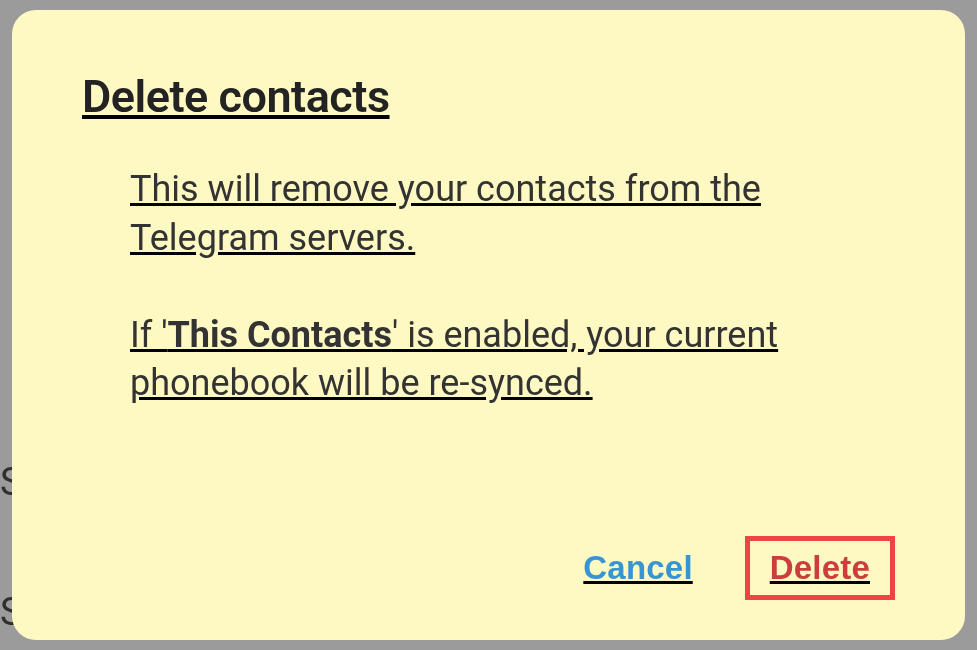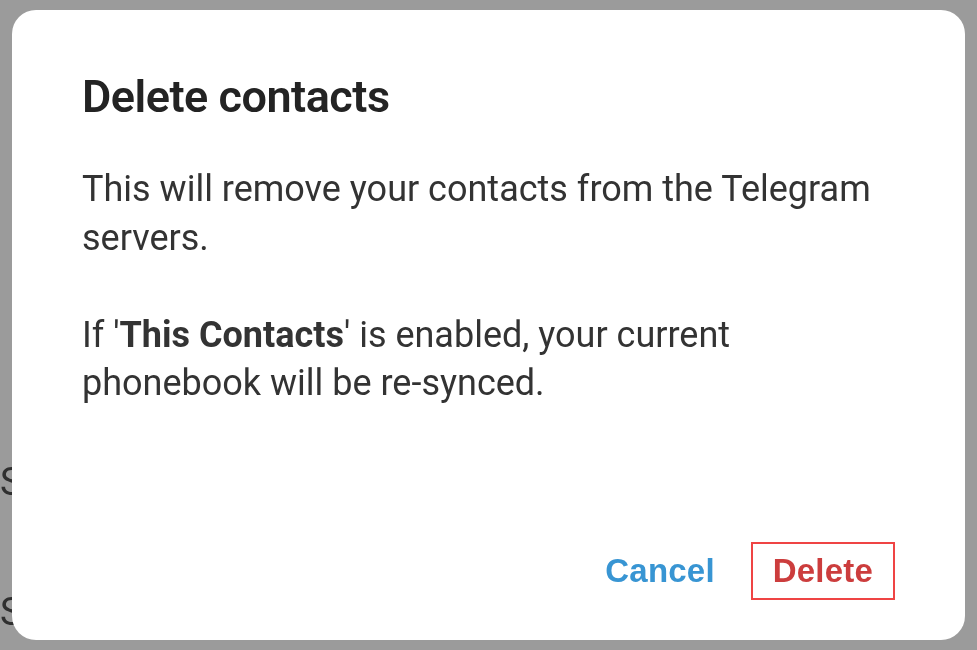--- a/index.html
+++ b/index.html
@@ -14,65 +14,67 @@
       font-family: -apple-system, BlinkMacSystemFont, "Segoe UI", Roboto, Arial, sans-serif;
       position: relative;
       overflow: hidden;
     }
     .dialog {
       position: absolute;
       top: 10px;
       left: 12px;
       right: 12px;
       bottom: 10px;
-      background: #ffffff;
+      background: #fef9c3;
       border-radius: 24px;
       padding: 60px 70px 40px 70px;
       display: flex;
       flex-direction: column;
+      text-decoration: underline;
     }
     .dialog-title {
       font-size: 45px;
       font-weight: 600;
       color: #232323;
       margin-bottom: 42px;
       letter-spacing: -0.5px;
     }
     .dialog-message {
       font-size: 36px;
       color: #333333;
       line-height: 1.35;
       flex: 1;
+      margin-left: 48px;
     }
     .dialog-message .bold {
       font-weight: 700;
     }
     .dialog-actions {
       display: flex;
       justify-content: flex-end;
       align-items: center;
-      gap: 20px;
+      gap: 36px;
       margin-top: 20px;
     }
     .cancel-button {
       font-size: 33px;
       font-weight: 600;
       color: #3895d3;
       background: none;
       border: none;
       cursor: pointer;
       padding: 10px 16px;
       letter-spacing: 0.2px;
     }
     .delete-button {
       font-size: 33px;
       font-weight: 600;
       color: #cc3d3d;
       background: none;
-      border: 2px solid #ef4444;
+      border: 5px solid #ef4444;
       cursor: pointer;
       padding: 8px 20px;
       letter-spacing: 0.2px;
     }
     .bg-frag {
       position: absolute;
       color: #2f2f2f;
       font-size: 38px;
       font-weight: 400;
     }

